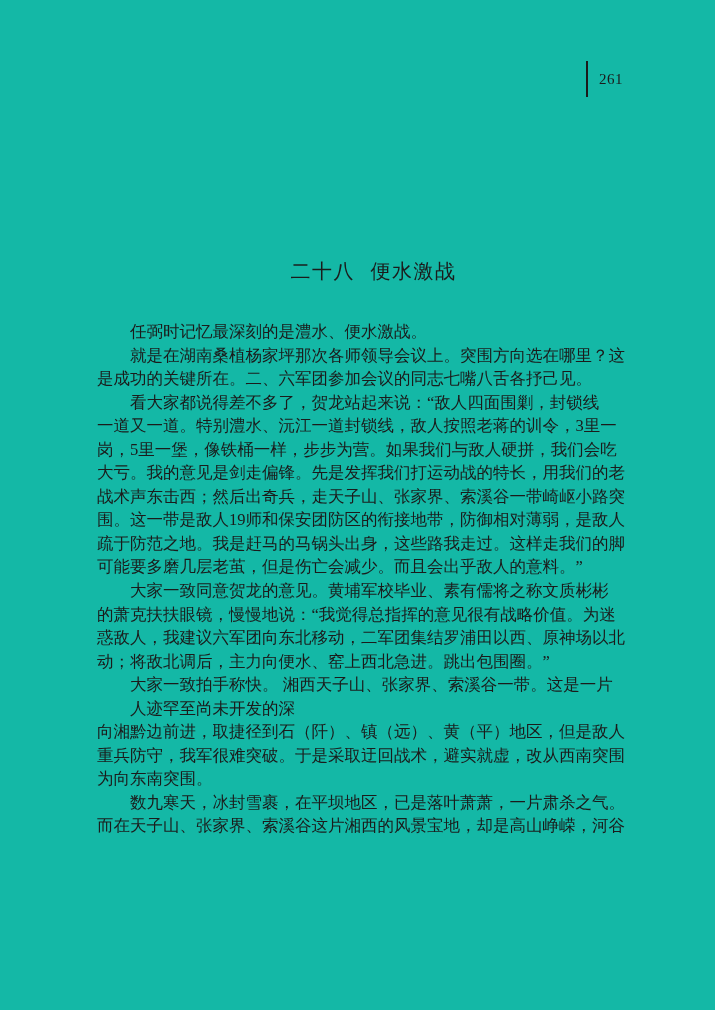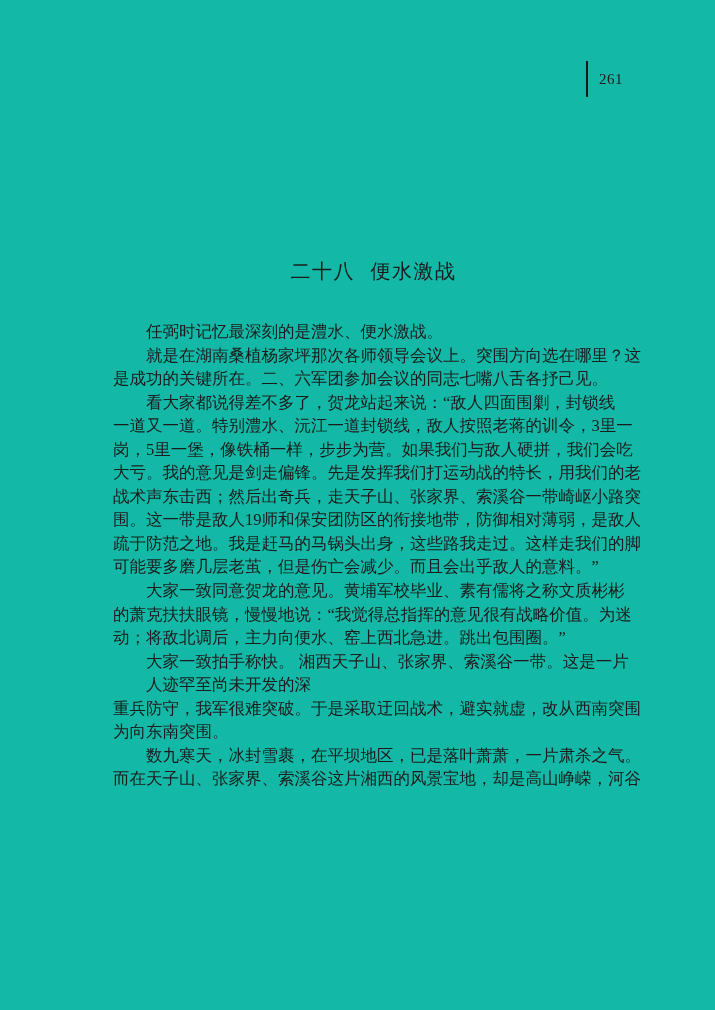--- a/index.html
+++ b/index.html
@@ -41,21 +41,20 @@
     font-weight: 400;
     letter-spacing: 1.5px;
     word-spacing: 9px;
   }
   .body-text {
     position: absolute;
     top: 320px; left: 97px;
     width: 528px;
     font-size: 16.5px;
     line-height: 23.55px;
-    margin-left: 16px;
   }
   .line {
     white-space: pre;
   }
   .line.indent {
     padding-left: 33px;
   }
 </style>
 </head>
 <body>
@@ -76,22 +75,24 @@
       <div class="line indent">看大家都说得差不多了，贺龙站起来说：“敌人四面围剿，封锁线</div>
       <div class="line">一道又一道。特别澧水、沅江一道封锁线，敌人按照老蒋的训令，3里一</div>
       <div class="line">岗，5里一堡，像铁桶一样，步步为营。如果我们与敌人硬拼，我们会吃</div>
       <div class="line">大亏。我的意见是剑走偏锋。先是发挥我们打运动战的特长，用我们的老</div>
       <div class="line">战术声东击西；然后出奇兵，走天子山、张家界、索溪谷一带崎岖小路突</div>
       <div class="line">围。这一带是敌人19师和保安团防区的衔接地带，防御相对薄弱，是敌人</div>
       <div class="line">疏于防范之地。我是赶马的马锅头出身，这些路我走过。这样走我们的脚</div>
       <div class="line">可能要多磨几层老茧，但是伤亡会减少。而且会出乎敌人的意料。”</div>
       <div class="line indent">大家一致同意贺龙的意见。黄埔军校毕业、素有儒将之称文质彬彬</div>
       <div class="line">的萧克扶扶眼镜，慢慢地说：“我觉得总指挥的意见很有战略价值。为迷</div>
+      <div class="line">惑敌人，我建议六军团向东北移动，二军团集结罗浦田以西、原神场以北</div>
       <div class="line">动；将敌北调后，主力向便水、窑上西北急进。跳出包围圈。”</div>
       <div class="line indent">大家一致拍手称快。 湘西天子山、张家界、索溪谷一带。这是一片</div>
       <div class="line indent">人迹罕至尚未开发的深</div>
+      <div class="line">向湘黔边前进，取捷径到石（阡）、镇（远）、黄（平）地区，但是敌人</div>
       <div class="line">重兵防守，我军很难突破。于是采取迂回战术，避实就虚，改从西南突围</div>
       <div class="line">为向东南突围。</div>
       <div class="line indent">数九寒天，冰封雪裹，在平坝地区，已是落叶萧萧，一片肃杀之气。</div>
       <div class="line">而在天子山、张家界、索溪谷这片湘西的风景宝地，却是高山峥嵘，河谷</div>
     </div>
 
 </div>
 
 </body></html>

